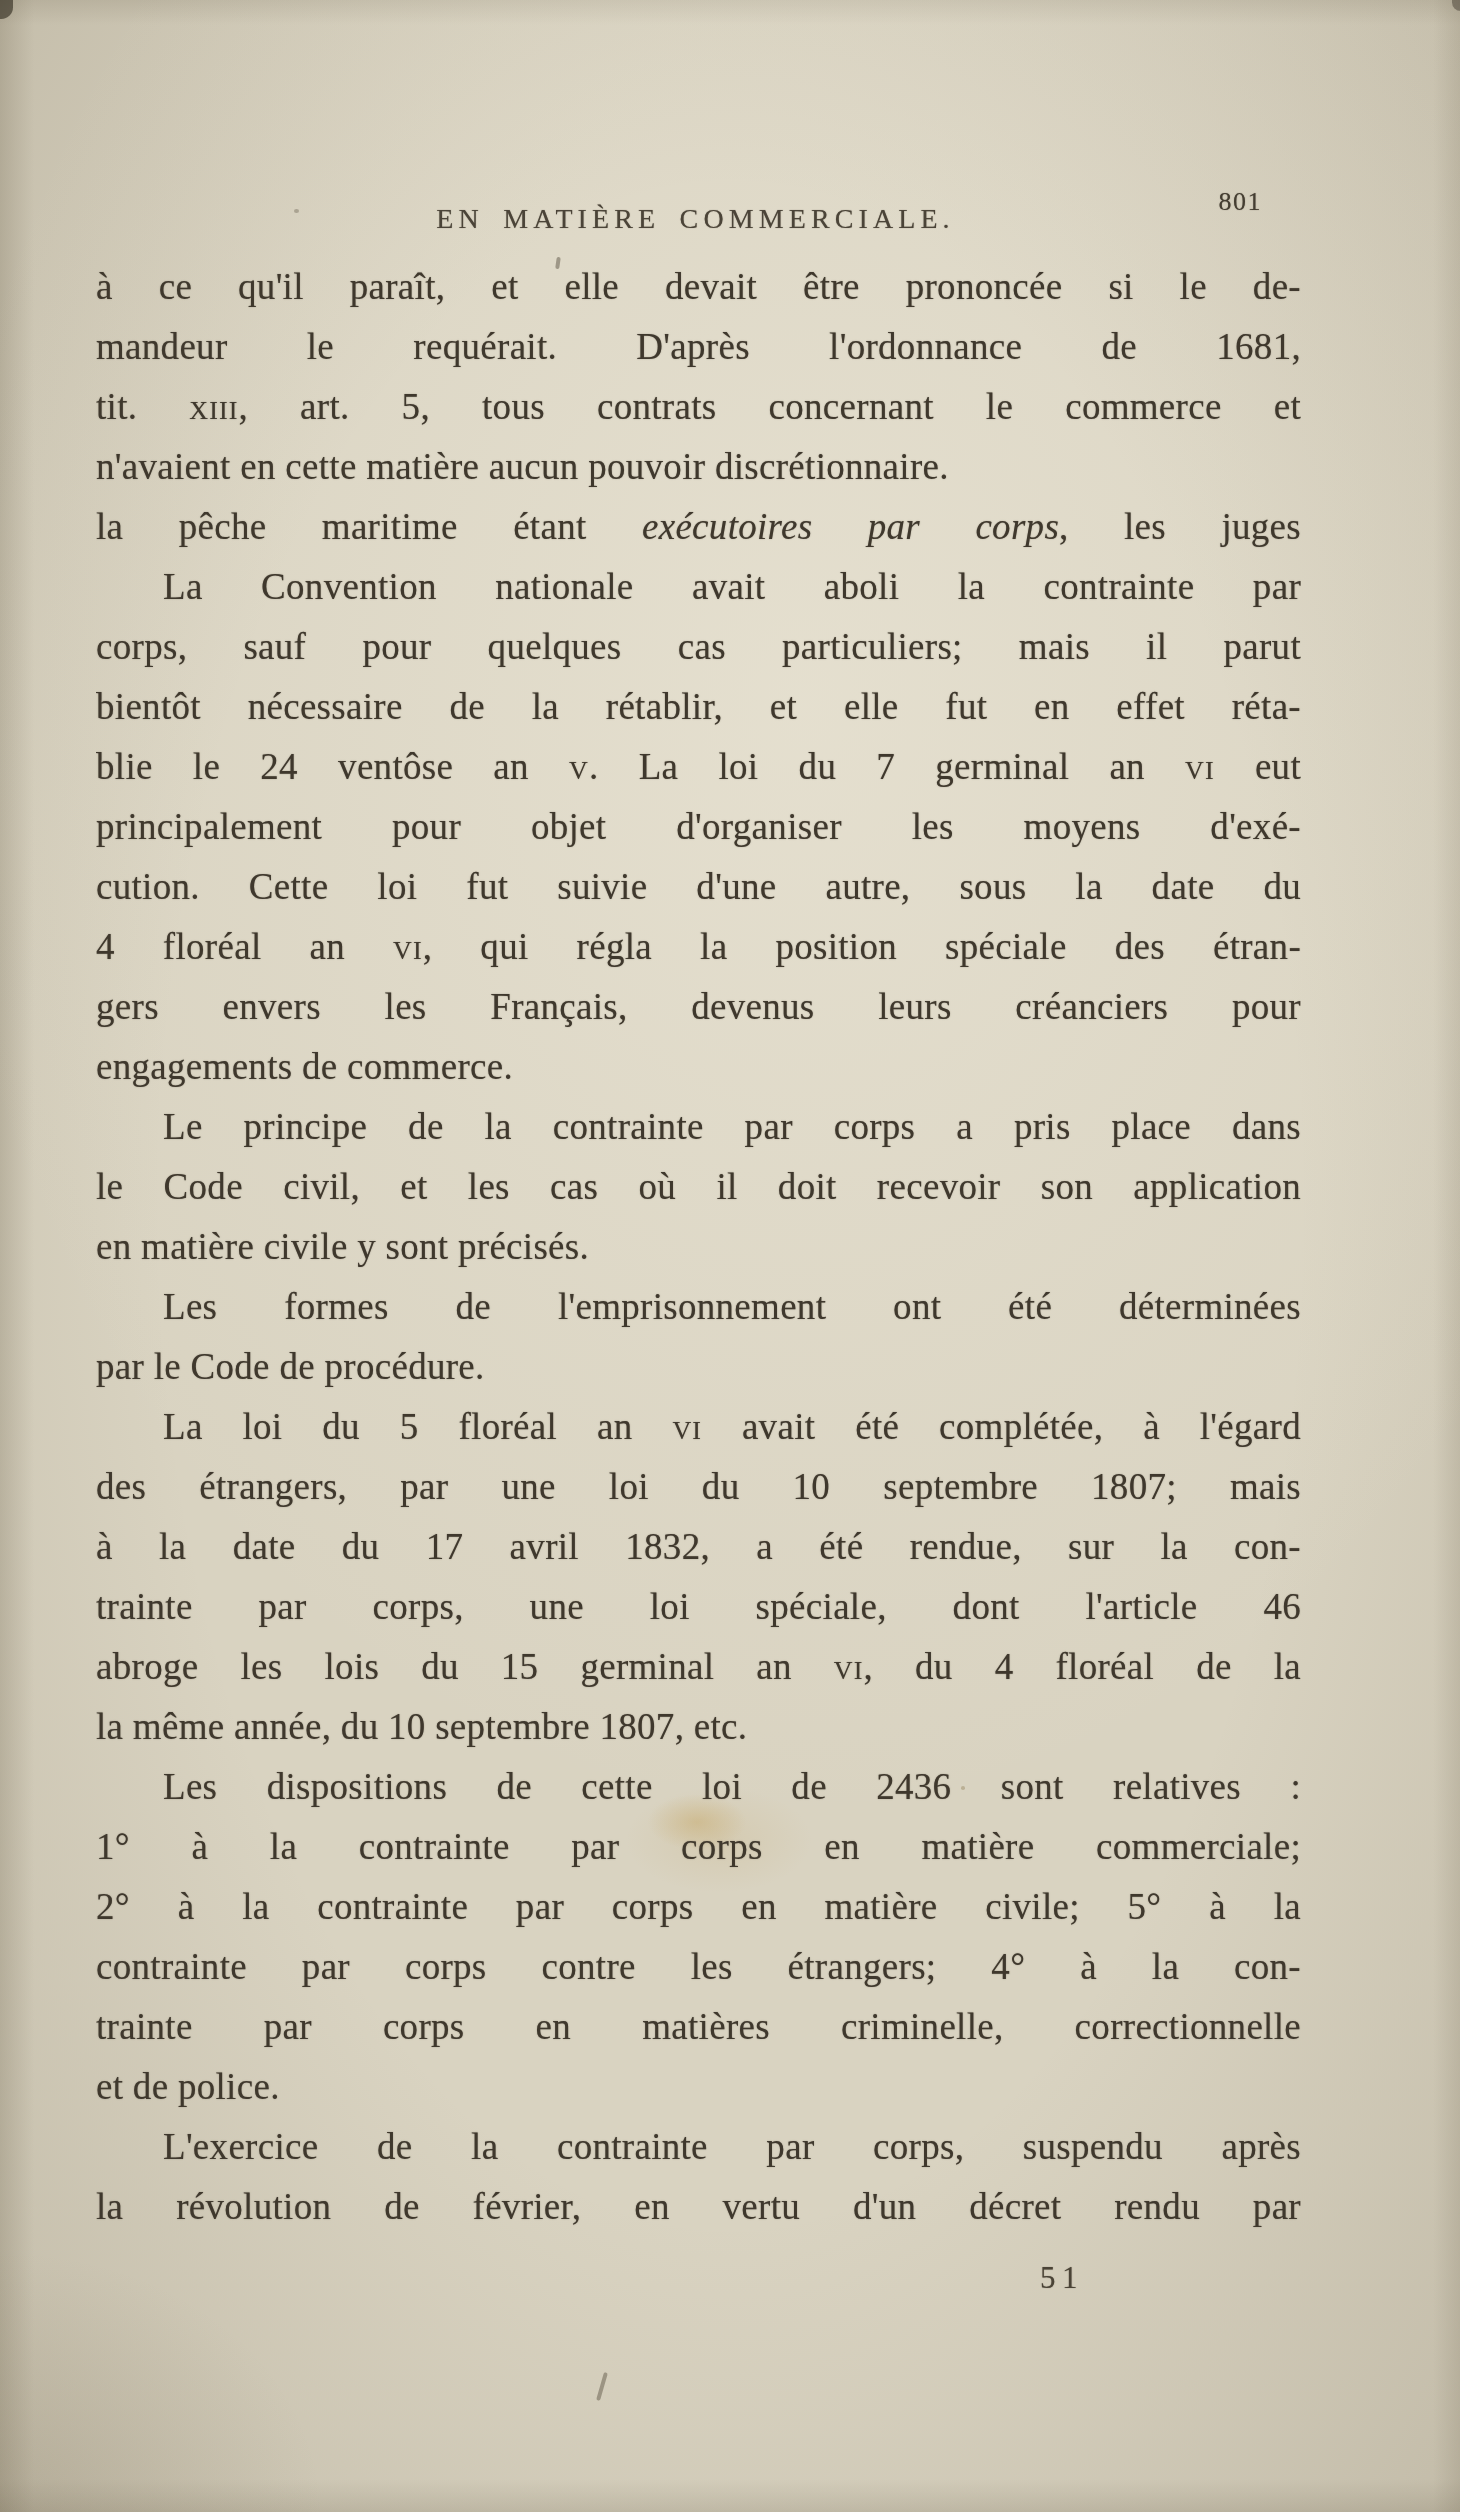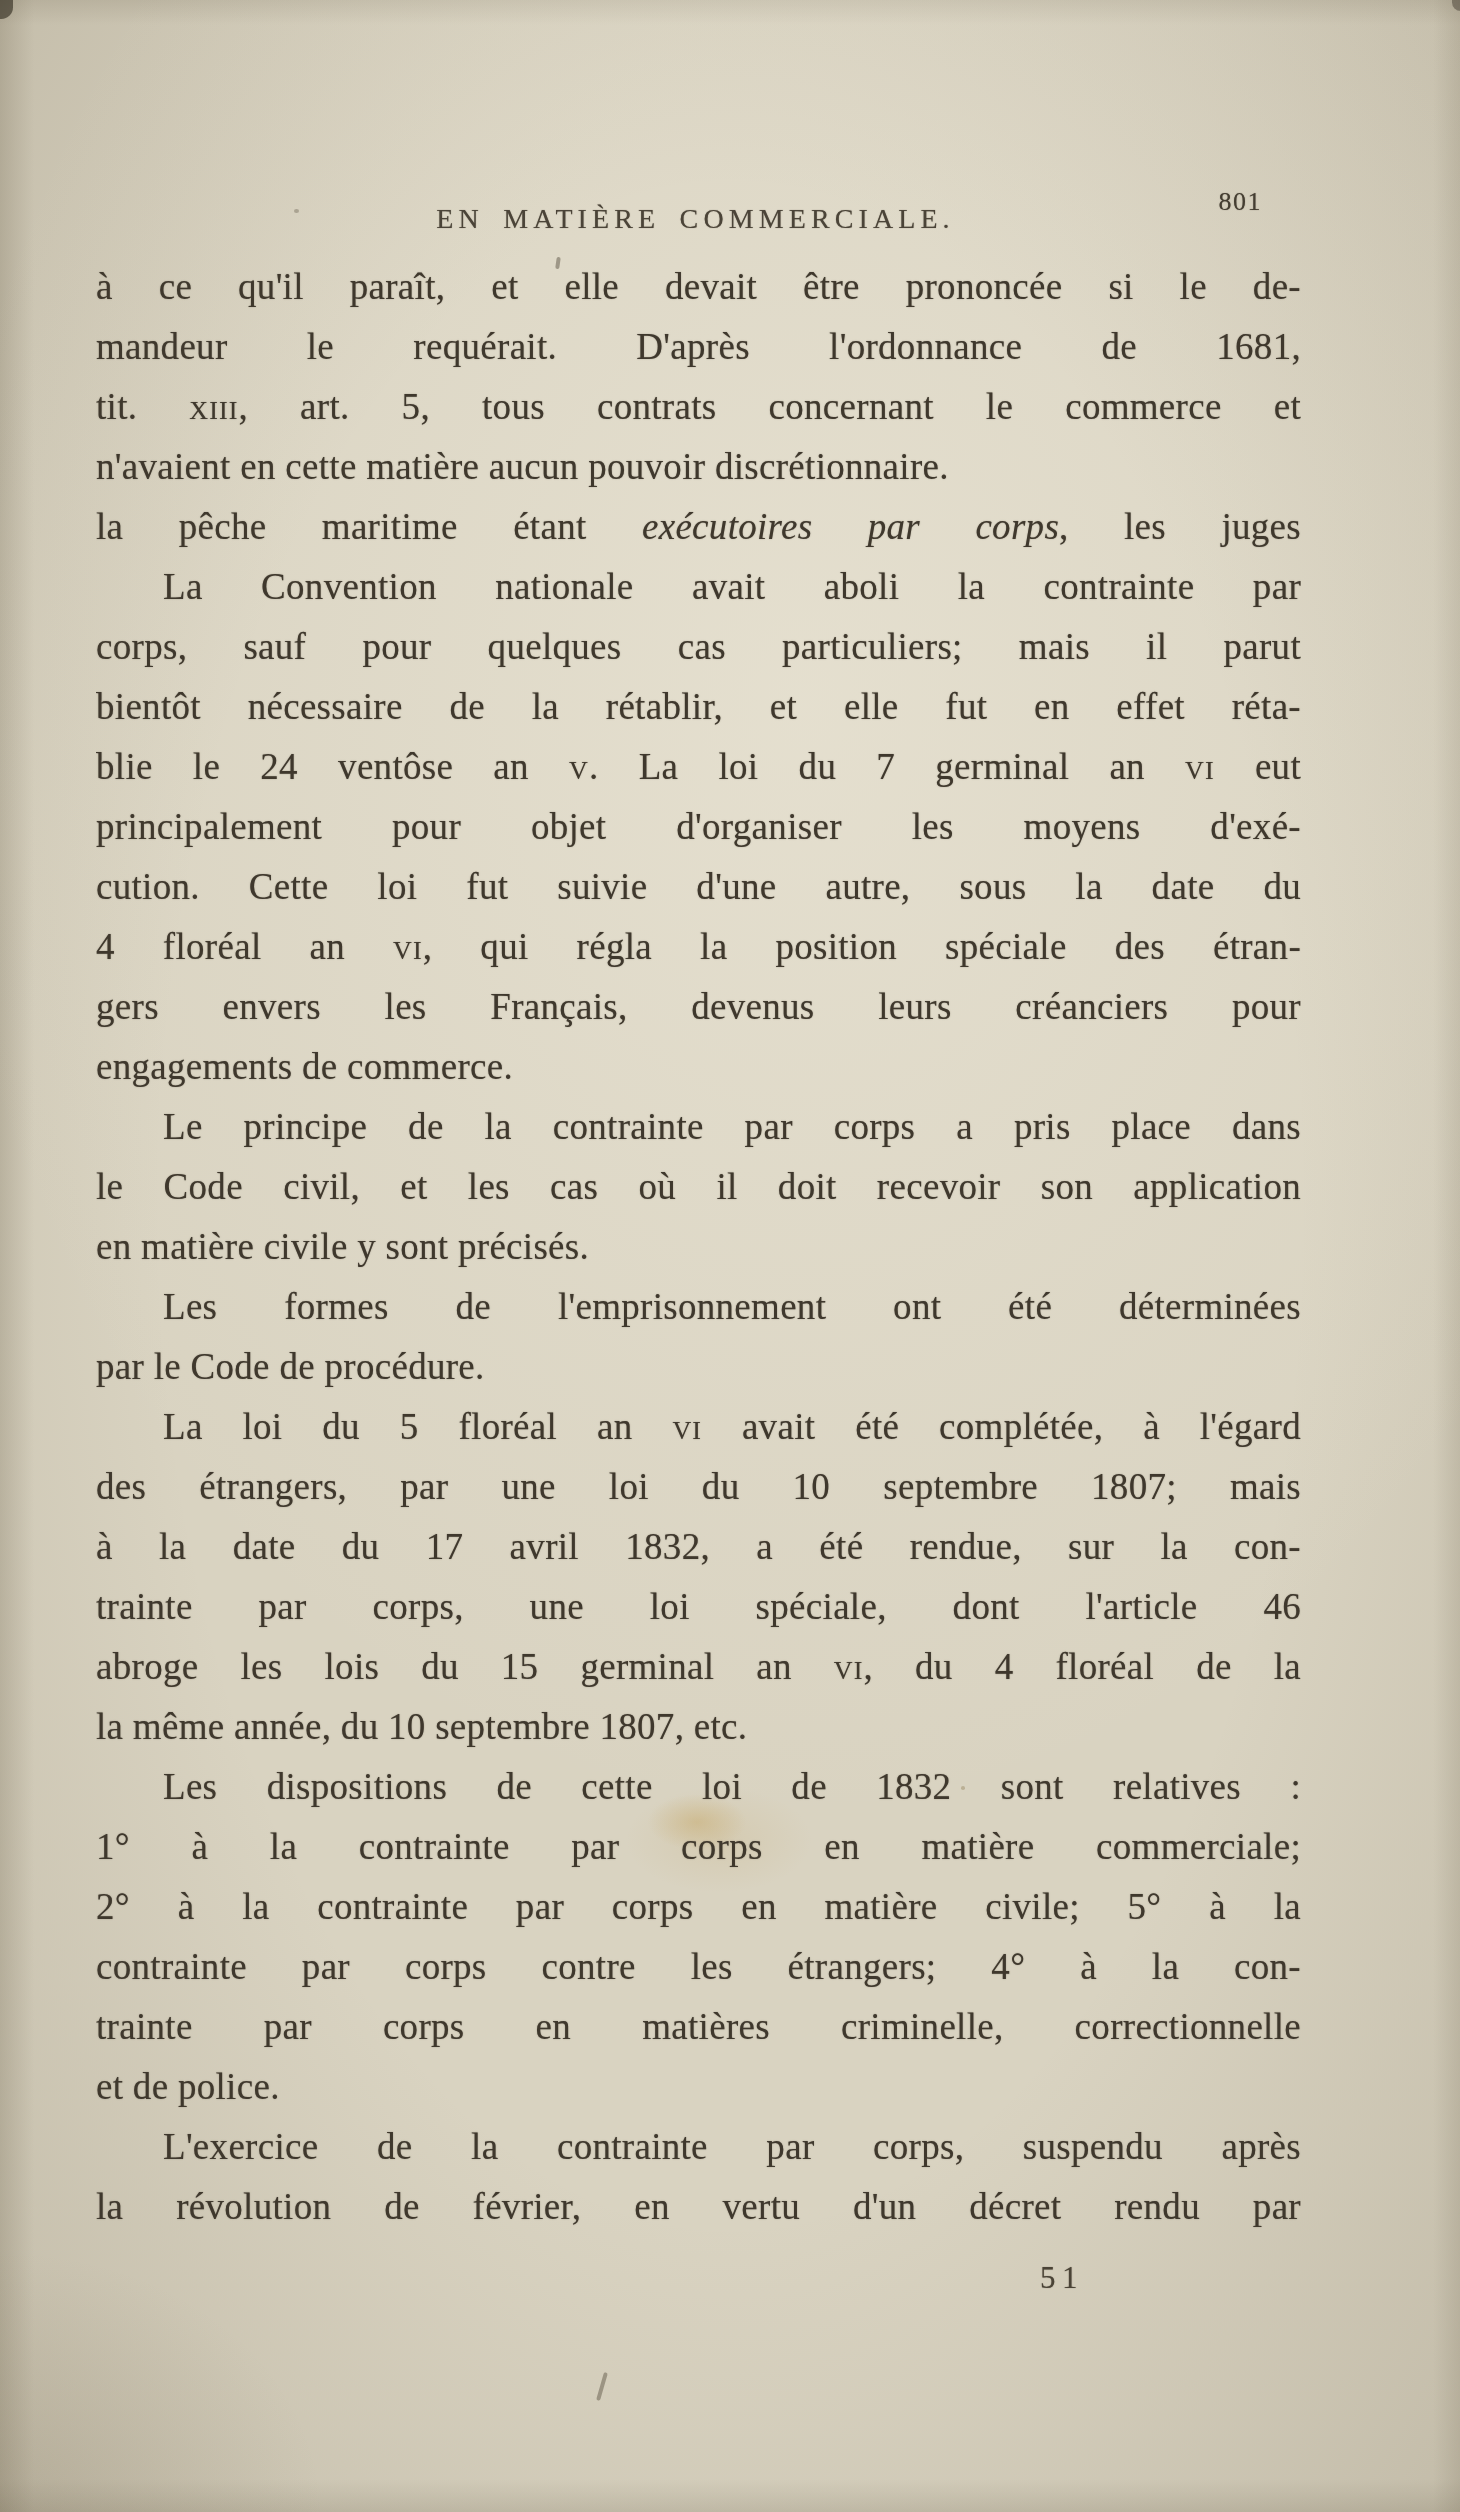--- a/index.html
+++ b/index.html
@@ -155,21 +155,21 @@
       <div class="line"><span>le Code civil, et les cas où il doit recevoir son application</span></div>
       <div class="line end"><span>en matière civile y sont précisés.</span></div>
       <div class="line indent"><span>Les formes de l'emprisonnement ont été déterminées</span></div>
       <div class="line end"><span>par le Code de procédure.</span></div>
       <div class="line indent"><span>La loi du 5 floréal an </span><span class="sc">vi</span><span> avait été complétée, à l'égard</span></div>
       <div class="line"><span>des étrangers, par une loi du 10 septembre 1807; mais</span></div>
       <div class="line"><span>à la date du 17 avril 1832, a été rendue, sur la con-</span></div>
       <div class="line"><span>trainte par corps, une loi spéciale, dont l'article 46</span></div>
       <div class="line"><span>abroge les lois du 15 germinal an </span><span class="sc">vi</span><span>, du 4 floréal de la</span></div>
       <div class="line end"><span>la même année, du 10 septembre 1807, etc.</span></div>
-      <div class="line indent"><span>Les dispositions de cette loi de 1832 sont relatives :</span></div>
+      <div class="line indent"><span>Les dispositions de cette loi de 2436 sont relatives :</span></div>
       <div class="line"><span>1° à la contrainte par corps en matière commerciale;</span></div>
       <div class="line"><span>2° à la contrainte par corps en matière civile; 5° à la</span></div>
       <div class="line"><span>contrainte par corps contre les étrangers; 4° à la con-</span></div>
       <div class="line"><span>trainte par corps en matières criminelle, correctionnelle</span></div>
       <div class="line end"><span>et de police.</span></div>
       <div class="line indent"><span>L'exercice de la contrainte par corps, suspendu après</span></div>
       <div class="line"><span>la révolution de février, en vertu d'un décret rendu par</span></div>
     </div>
 
   <div class="signature-mark">51</div>

